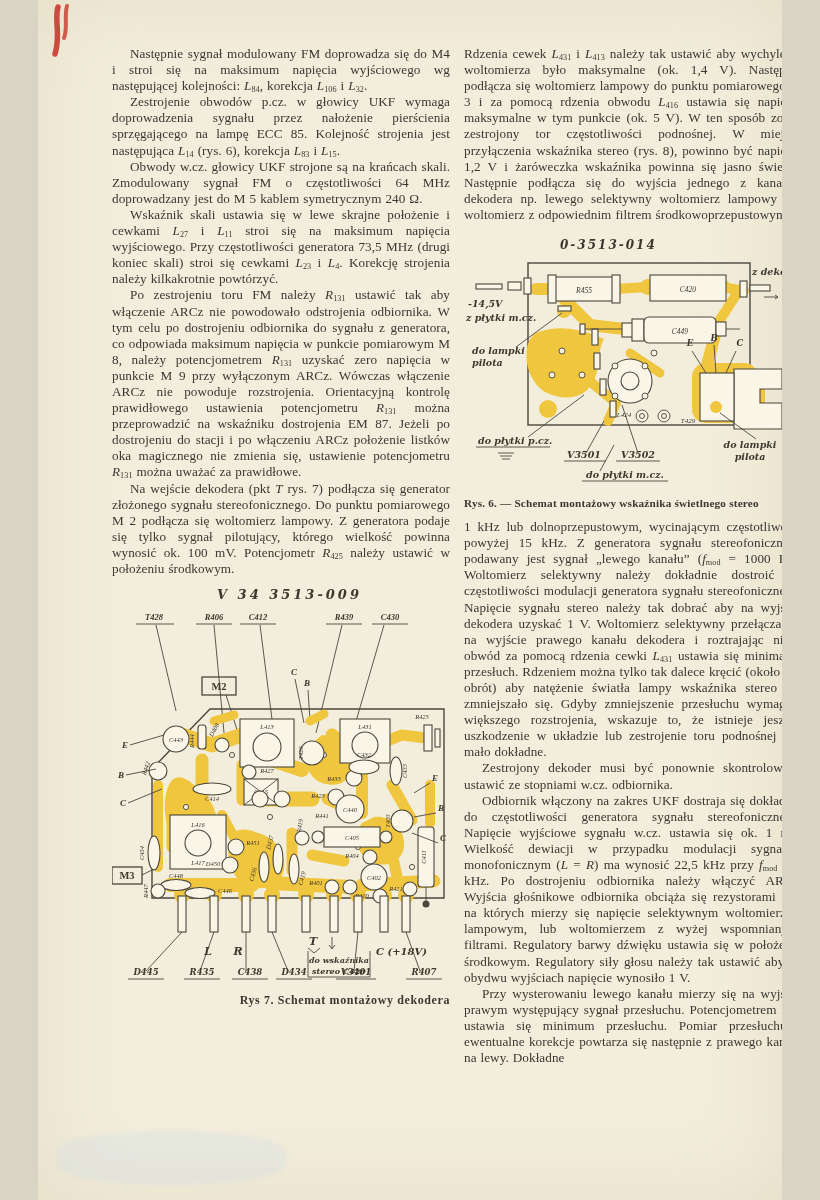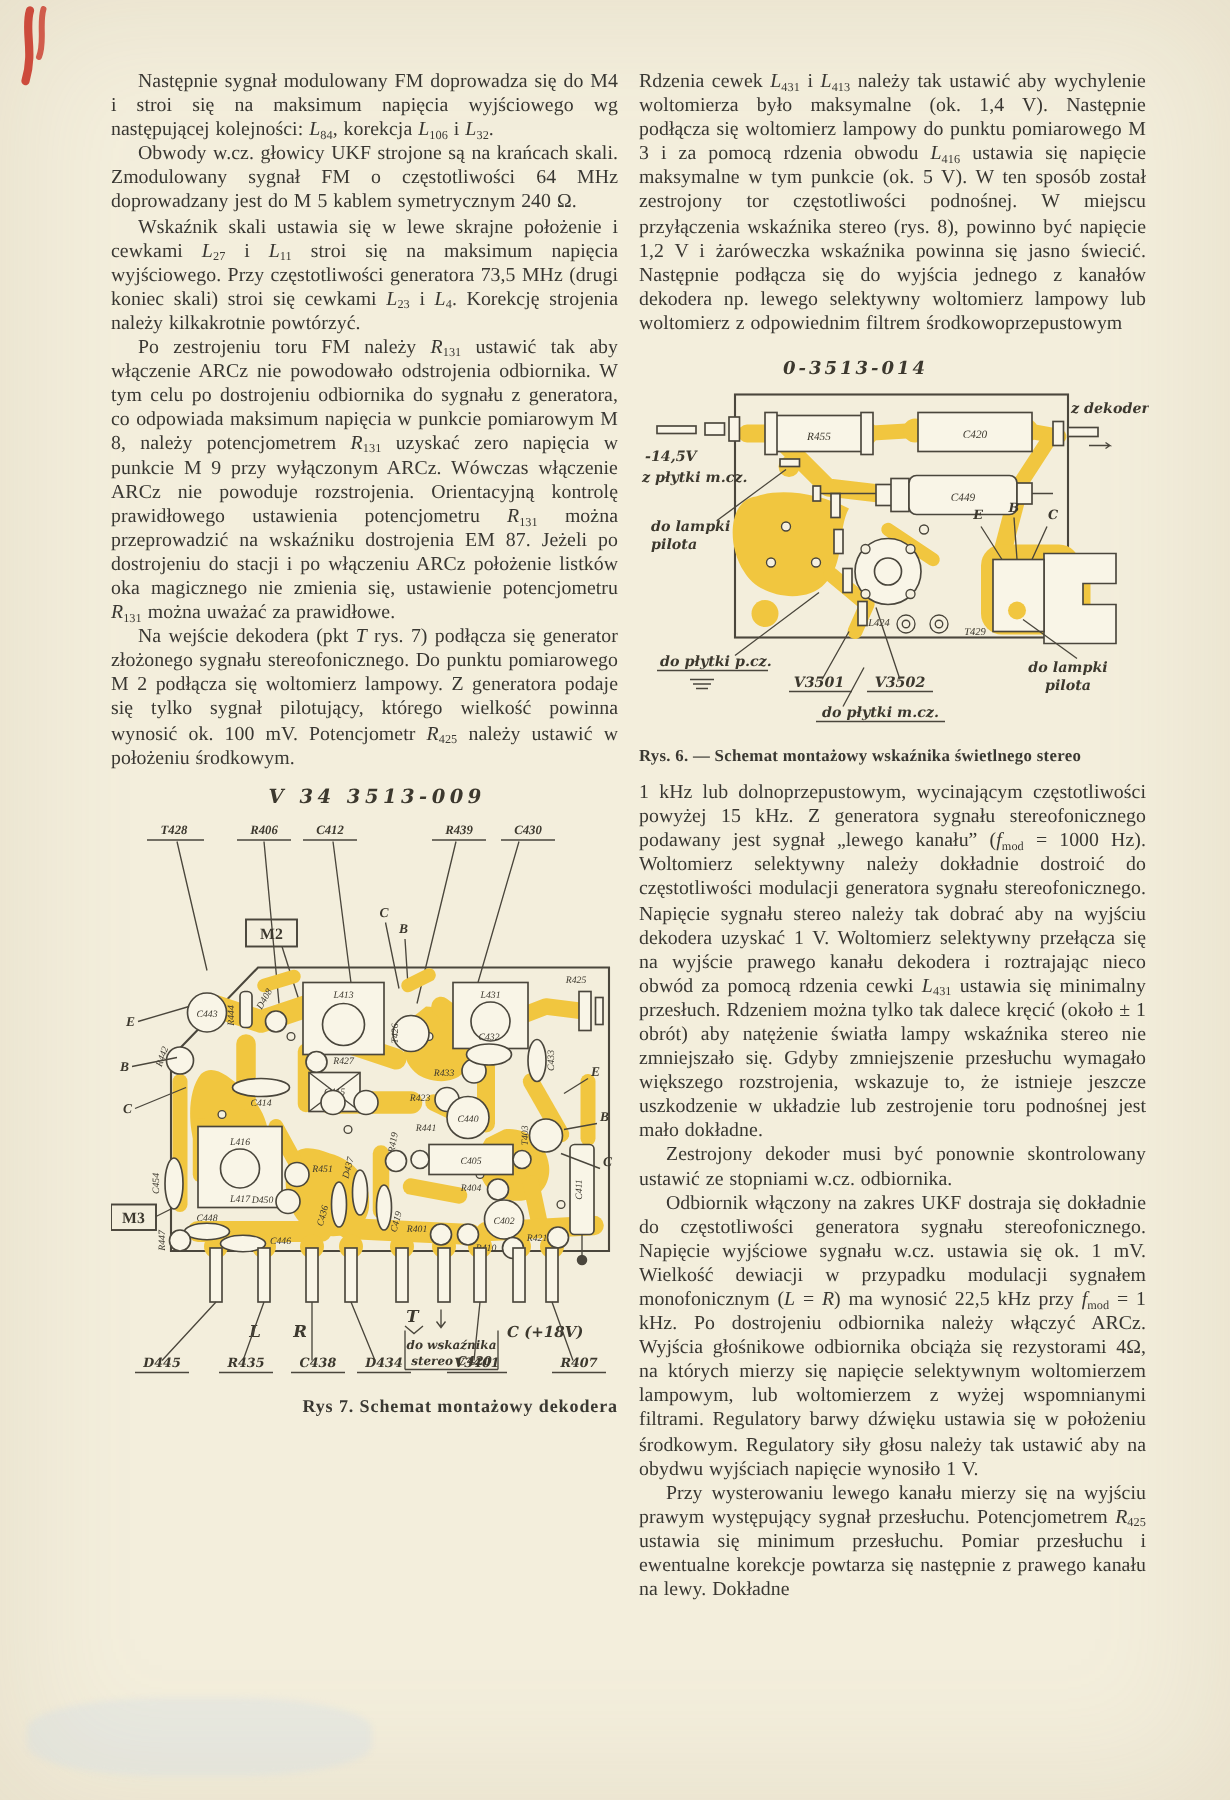--- a/index.html
+++ b/index.html
@@ -1,17 +1,17 @@
 <!DOCTYPE html>
 <html><head>
 <meta charset="utf-8">
 <style>
   html,body { margin:0; padding:0; background:#d9d4c4; }
   .page {
-    position:relative; width:820px; height:1200px; margin:0 auto;
+    position:relative; width:744px; height:1200px; margin:0 auto;
     background:#f3eedc;
     box-shadow: inset 0 0 90px rgba(170,150,110,0.18);
     overflow:hidden;
     font-family:"Liberation Serif","DejaVu Serif",serif;
     color:#393732;
   }
   .smudge { position:absolute; left:18px; top:1132px; width:230px; height:52px;
     background:rgba(205,218,232,0.30); border-radius:40%; filter:blur(2px); }
   .red-mark { position:absolute; left:10px; top:4px; }
   .columns { position:absolute; left:74px; top:46px; width:690px; display:flex; gap:14px; }
@@ -49,20 +49,21 @@
     <path d="M10,3 C6,16 13,30 7,50" stroke="#c93a2b" stroke-width="5.5" stroke-linecap="round" fill="none" opacity="0.9"></path>
     <path d="M19,2 C16,12 20,24 16,34" stroke="#c93a2b" stroke-width="4" stroke-linecap="round" fill="none" opacity="0.8"></path>
   </svg>
 
   <div class="smudge"></div>
 
   <div class="columns">
 
     <div class="col">
       <p class="body">Następnie sygnał modulowany FM doprowadza się do M4 i stroi się na maksimum napięcia wyjściowego wg następującej kolejności: <i>L</i><sub>84</sub>, korekcja <i>L</i><sub>106</sub> i <i>L</i><sub>32</sub>.</p>
+      <p class="body">Zestrojenie obwodów p.cz. w głowicy UKF wymaga doprowadzenia sygnału przez nałożenie pierścienia sprzęgającego na lampę ECC 85. Kolejność strojenia jest następująca <i>L</i><sub>14</sub> (rys. 6), korekcja <i>L</i><sub>83</sub> i <i>L</i><sub>15</sub>.</p>
       <p class="body">Obwody w.cz. głowicy UKF strojone są na krańcach skali. Zmodulowany sygnał FM o częstotliwości 64 MHz doprowadzany jest do M 5 kablem symetrycznym 240 Ω.</p>
       <p class="body">Wskaźnik skali ustawia się w lewe skrajne położenie i cewkami <i>L</i><sub>27</sub> i <i>L</i><sub>11</sub> stroi się na maksimum napięcia wyjściowego. Przy częstotliwości generatora 73,5 MHz (drugi koniec skali) stroi się cewkami <i>L</i><sub>23</sub> i <i>L</i><sub>4</sub>. Korekcję strojenia należy kilkakrotnie powtórzyć.</p>
       <p class="body">Po zestrojeniu toru FM należy <i>R</i><sub>131</sub> ustawić tak aby włączenie ARCz nie powodowało odstrojenia odbiornika. W tym celu po dostrojeniu odbiornika do sygnału z generatora, co odpowiada maksimum napięcia w punkcie pomiarowym M 8, należy potencjometrem <i>R</i><sub>131</sub> uzyskać zero napięcia w punkcie M 9 przy wyłączonym ARCz. Wówczas włączenie ARCz nie powoduje rozstrojenia. Orientacyjną kontrolę prawidłowego ustawienia potencjometru <i>R</i><sub>131</sub> można przeprowadzić na wskaźniku dostrojenia EM 87. Jeżeli po dostrojeniu do stacji i po włączeniu ARCz położenie listków oka magicznego nie zmienia się, ustawienie potencjometru <i>R</i><sub>131</sub> można uważać za prawidłowe.</p>
 
 
       <p class="body">Na wejście dekodera (pkt <i>T</i> rys. 7) podłącza się generator złożonego sygnału stereofonicznego. Do punktu pomiarowego M 2 podłącza się woltomierz lampowy. Z generatora podaje się tylko sygnał pilotujący, którego wielkość powinna wynosić ok. 100 mV. Potencjometr <i>R</i><sub>425</sub> należy ustawić w położeniu środkowym.</p>
 
       <figure class="fig7">
         <svg viewBox="0 0 336 400" width="336" height="400">
           <text class="hw" x="105" y="14" font-size="13" letter-spacing="3">V 34    3513-009</text>

